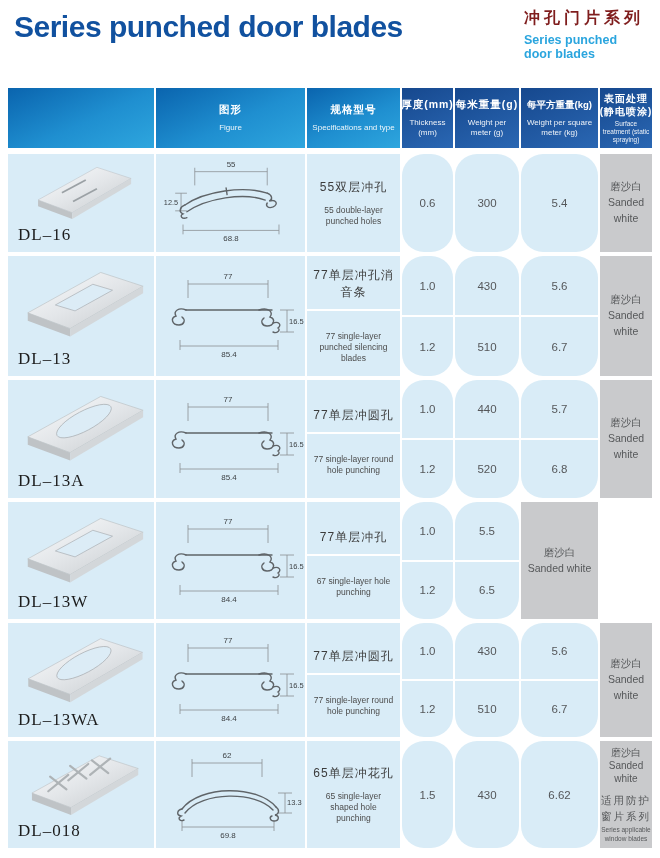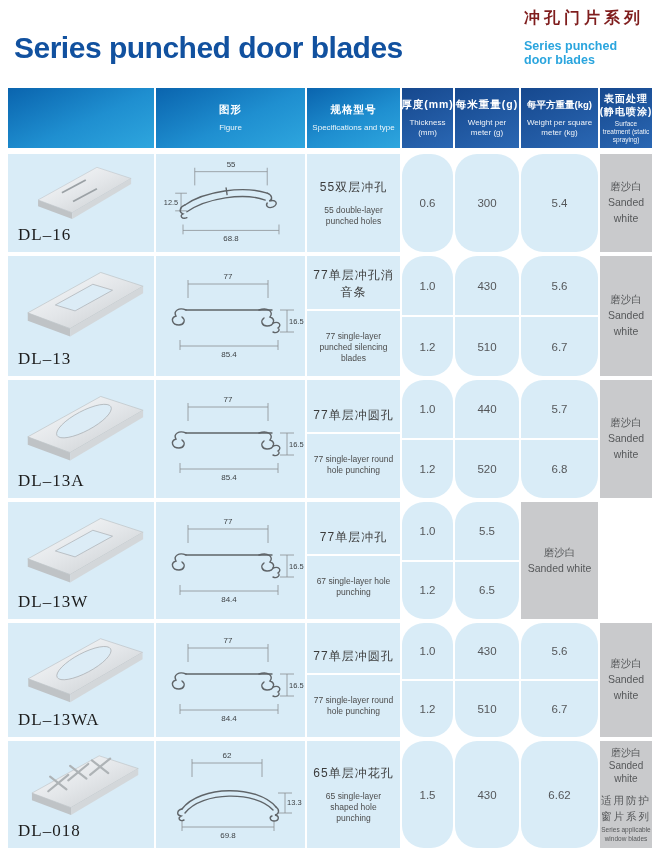--- a/index.html
+++ b/index.html
@@ -2,24 +2,24 @@
 <html><head>
 <meta charset="utf-8">
 <style>
   html,body{margin:0;padding:0;}
   body{
     width:660px;height:858px;background:#ffffff;
     font-family:"Liberation Sans",sans-serif;overflow:hidden;position:relative;
   }
   
   .page-header{position:relative;height:88px;}
-  .page-title{position:absolute;left:14px;top:31px;margin:0;font-size:30px;font-weight:bold;color:#11519f;letter-spacing:-0.5px;}
+  .page-title{position:absolute;left:14px;top:10px;margin:0;font-size:30px;font-weight:bold;color:#11519f;letter-spacing:-0.5px;}
   .cn-block{position:absolute;right:16px;top:8px;text-align:left;}
   .cn-block .cn{font-size:16px;font-weight:bold;color:#7f1d1d;letter-spacing:4px;text-align:center;}
-  .cn-block .en{margin-top:10px;font-size:12.5px;font-weight:bold;color:#2aa5de;line-height:1.15;}
+  .cn-block .en{margin-top:4px;font-size:12.5px;font-weight:bold;color:#2aa5de;line-height:1.15;}
   
   .spec-table{margin:0 8px;width:644px;}
   .grid{display:grid;grid-template-columns:146px 149px 93px 51px 64px 77px 52px;column-gap:2px;}
   .thead{height:60px;margin-bottom:6px;}
   .th{color:#fff;display:flex;flex-direction:column;align-items:center;justify-content:center;text-align:center;padding:4px 2px;}
   .th--azure{background:linear-gradient(155deg,#0a64ae 0%,#1f8fd0 55%,#2ea6de 100%);}
   .th--royal{background:linear-gradient(155deg,#16488e 0%,#2a67b3 100%);}
   .th-cn{font-size:10.5px;font-weight:bold;letter-spacing:1px;margin-bottom:6px;white-space:nowrap;}
   .th-cn--tight{letter-spacing:0;font-size:9.5px;}
   .th-en{font-size:8px;line-height:1.25;opacity:.92;}

